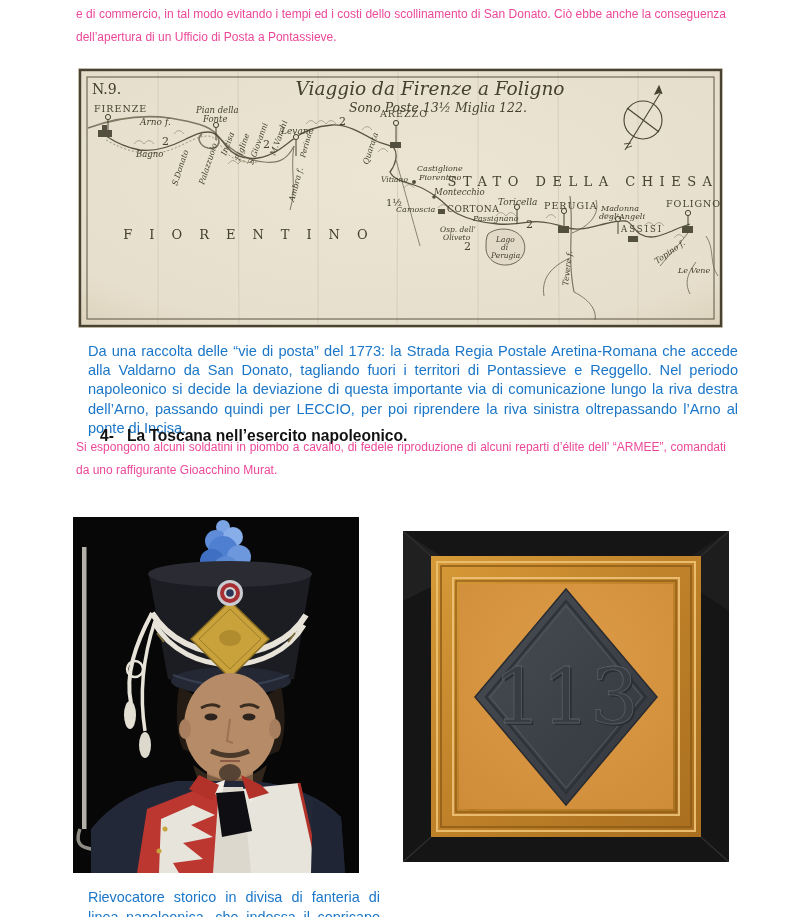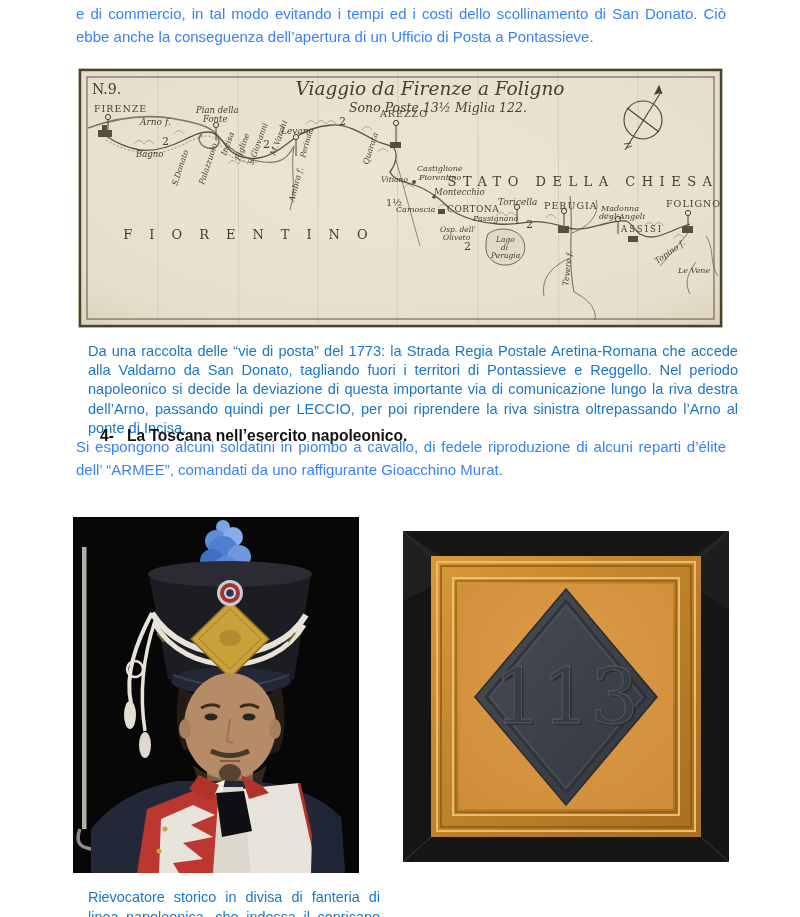--- a/index.html
+++ b/index.html
@@ -1,19 +1,19 @@
 <!DOCTYPE html>
 <html><head>
 <meta charset="utf-8">
 <style>
   html,body{margin:0;padding:0;background:#ffffff;}
   .page{position:relative;width:800px;height:917px;background:#ffffff;overflow:hidden;
         font-family:"Liberation Sans",sans-serif;}
-  .body-text{position:absolute;left:76px;width:650px;margin:0;font-size:15px;line-height:22.5px;
-        color:#3b82f6;text-align:justify;}
+  .body-text{position:absolute;left:76px;width:650px;margin:0;font-size:12px;line-height:22.5px;
+        color:#ec4899;text-align:justify;}
   .para1{top:3px;}
   .para2{top:436px;}
   .caption{position:absolute;margin:12px;color:#1b76c8;text-align:justify;}
   .map-caption{left:76px;top:330px;width:650px;font-size:14.6px;line-height:19.2px;}
   .cap-left{left:76px;top:876px;width:292px;font-size:14.4px;line-height:19.6px;}
   .cap-right{left:403px;top:876px;width:324px;font-size:14.4px;line-height:19.6px;}
   .heading{position:absolute;left:100px;top:427px;margin:0;font-size:15.6px;font-weight:bold;
         color:#121212;display:flex;gap:13px;}
   .map-figure{position:absolute;left:78px;top:68px;width:645px;height:260px;margin:0;}
   .photo{position:absolute;margin:0;}

